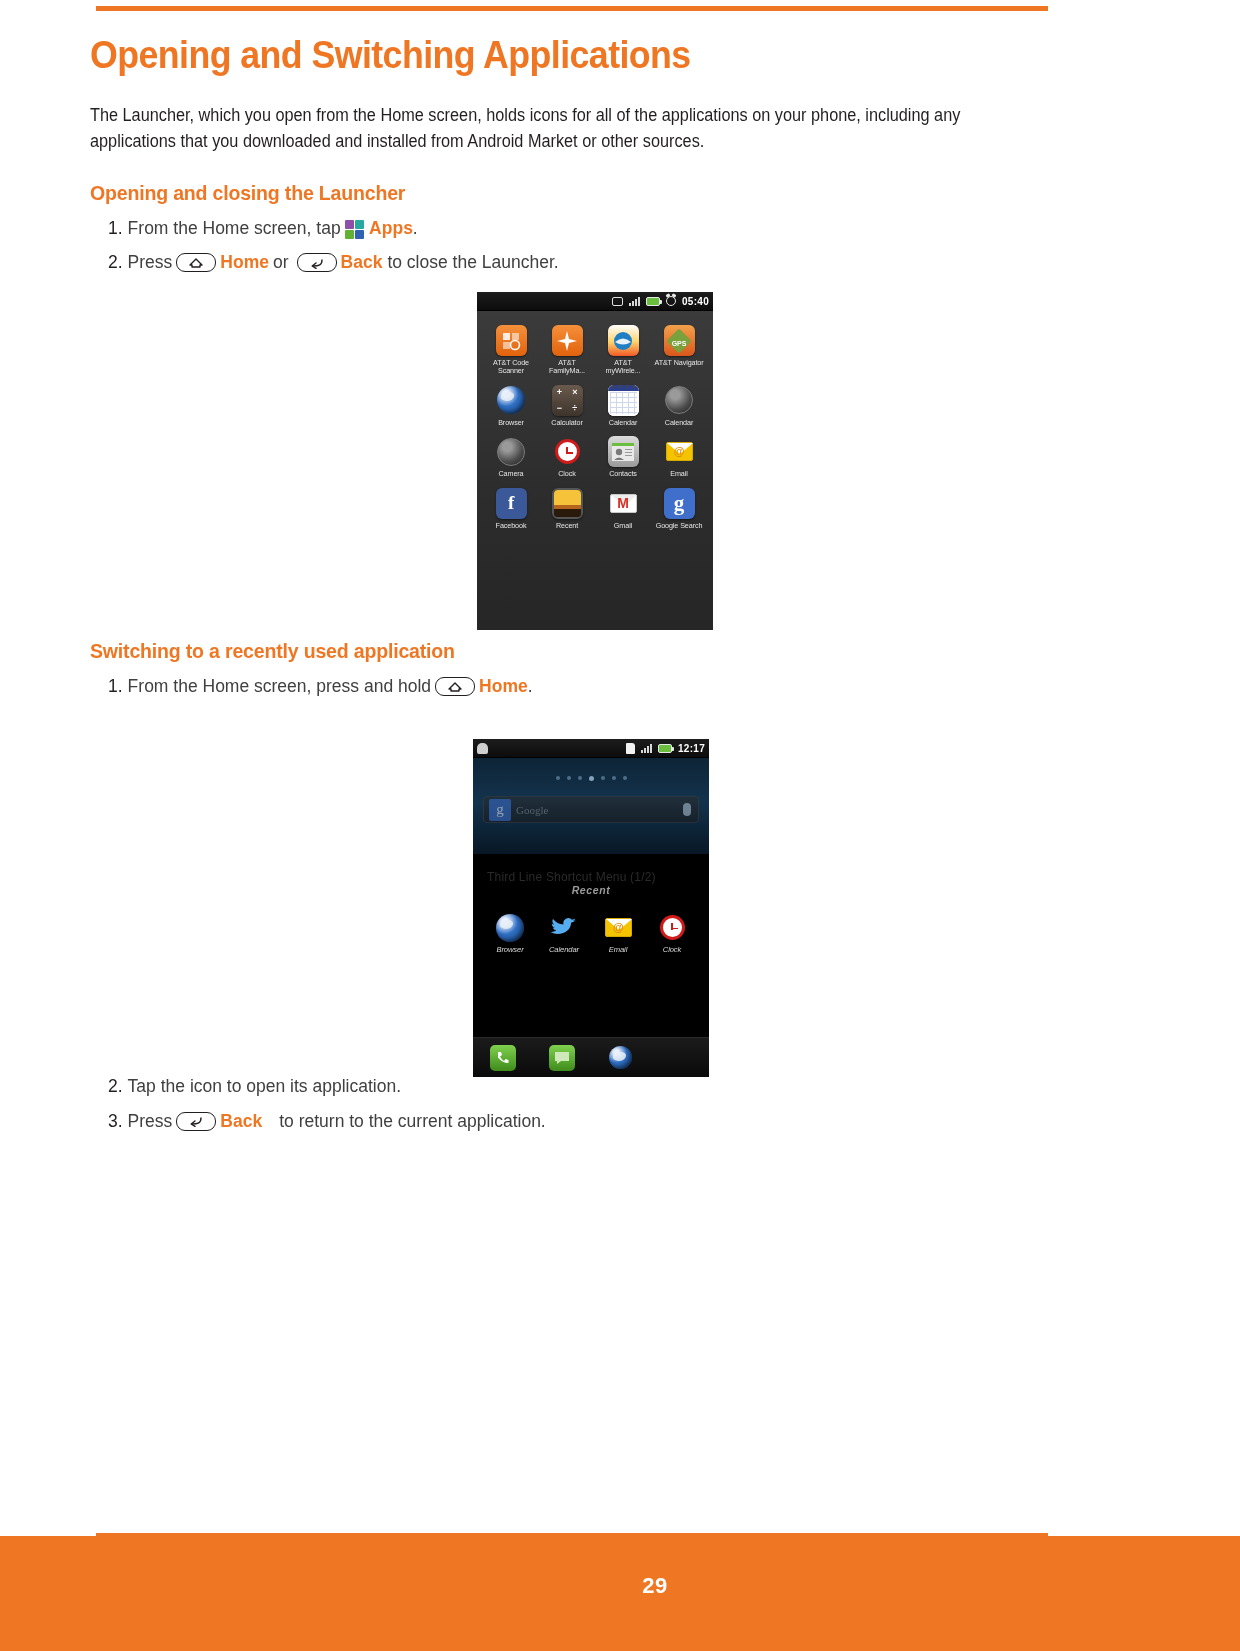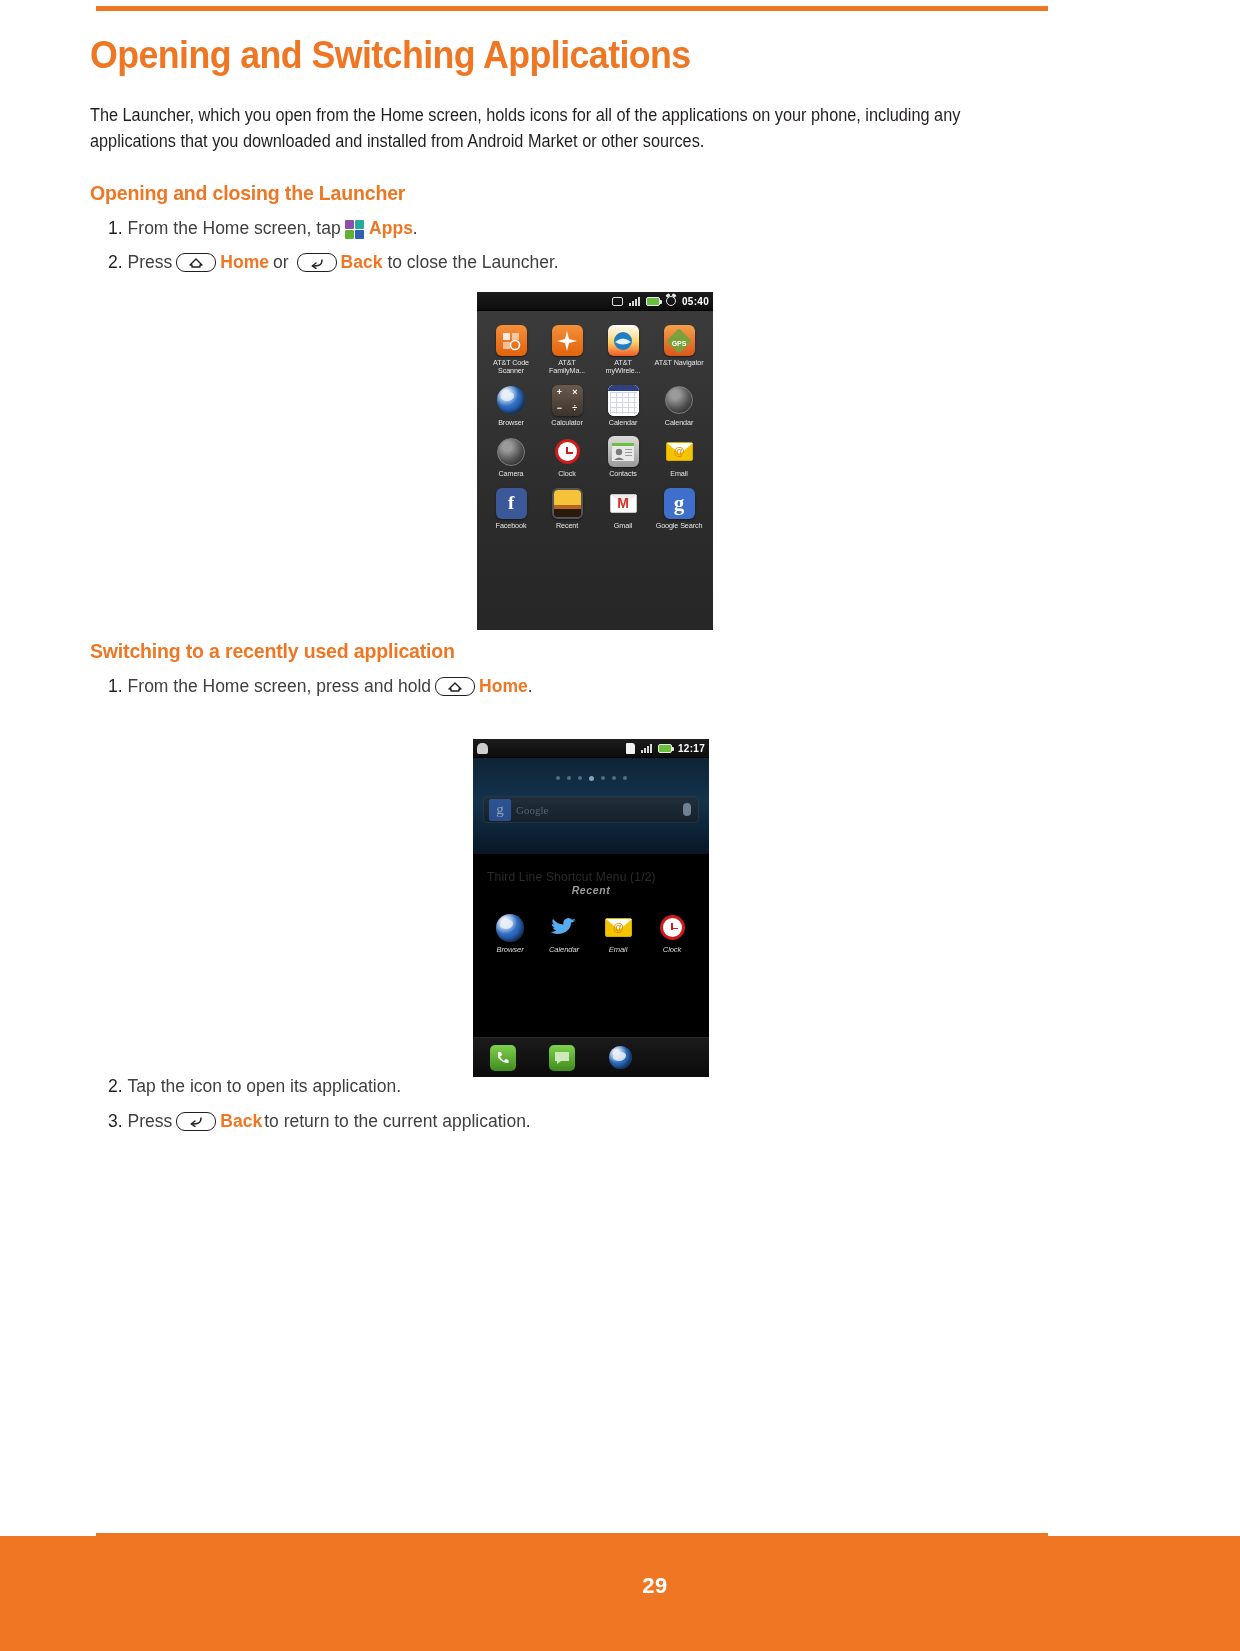--- a/index.html
+++ b/index.html
@@ -388,21 +388,21 @@
       <li>
         <span class="num">3.</span>
         <span class="plain">Press</span>
         <span class="key">
           <svg width="16" height="12" viewBox="0 0 16 12">
               <path d="M13 3 C13 8 10 9 4 9" fill="none" stroke="#231f20" stroke-width="1.4" stroke-linecap="round"></path>
               <path d="M7 6 L3.2 9 L7 11.4" fill="none" stroke="#231f20" stroke-width="1.4" stroke-linecap="round" stroke-linejoin="round"></path>
             </svg>
         </span>
         <span class="kw">Back</span>
-        <span class="plain" style="margin-left:2px">to return to the current application.</span>
+        <span class="plain" style="margin-left:17px">to return to the current application.</span>
       </li>
     </ol>
 
   </div>
 
   <div class="shot" id="shot-launcher">
     <div class="statusbar">
       <div class="sb-left"></div>
       <div class="sb-right">
         <span class="vib"></span>

